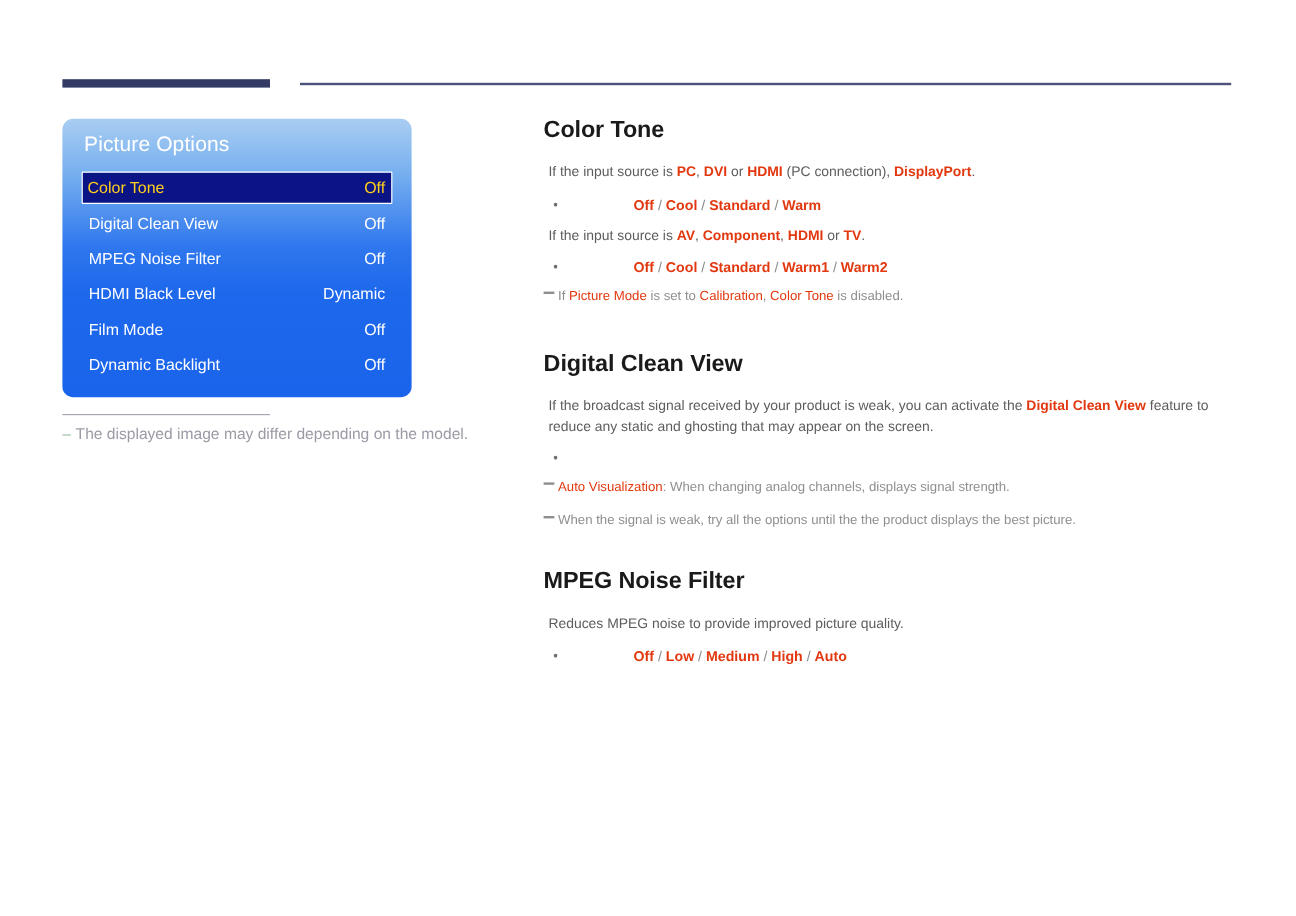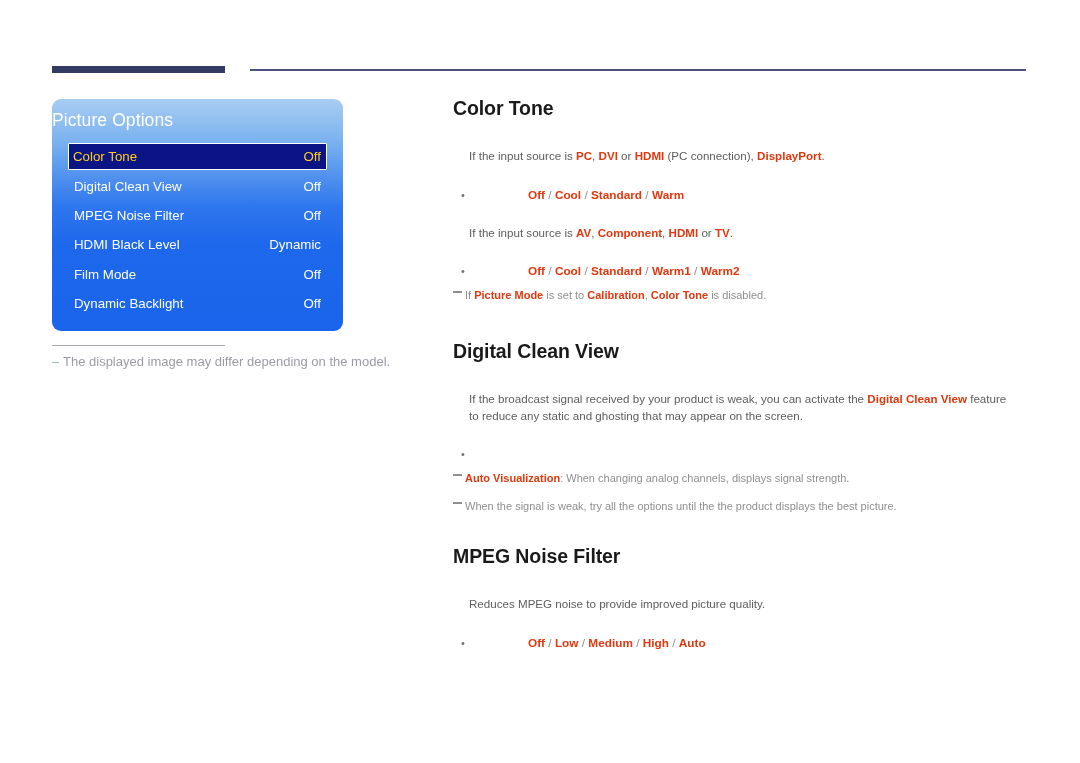--- a/index.html
+++ b/index.html
@@ -52,21 +52,21 @@
         #a9cdf2 0%,
         #7bb2ef 18%,
         #2f77ee 46%,
         #1e68ec 62%,
         #1a64eb 100%);
     box-sizing: border-box;
     overflow: hidden;
   }
   .osd-title {
     position: absolute;
-    left: 0;
+    left: 18px;
     top: 11px;
     font-size: 17.5px;
     color: #ffffff;
     letter-spacing: .1px;
   }
   .osd-rows {
     position: absolute;
     left: 0;
     top: 43px;
     width: 291px;
@@ -141,21 +141,21 @@
   }
   h2.sec-title {
     margin: 0;
     font-size: 19.5px;
     font-weight: bold;
     color: #1a1a1a;
     letter-spacing: -.1px;
     line-height: 24px;
   }
   .sec-body {
-    margin: 16px;
+    margin: 4px;
     font-size: 11.6px;
     line-height: 16.5px;
     color: #5d5d5d;
   }
   .sec-body b {
     color: #e2380f;
     font-weight: bold;
   }
   .bullet-line {
     display: flex;
@@ -191,21 +191,21 @@
   .note-line .ndash {
     position: absolute;
     left: 0;
     top: 4px;
     width: 9px;
     height: 1.6px;
     background: #8f8f8f;
   }
   .note-line b {
     color: #e2380f;
-    font-weight: bold;
+    font-weight: normal;
   }
   .sp-6  { height: 6px; }
   .sp-8  { height: 8px; }
   .sp-12 { height: 12px; }
   .sp-30 { height: 30px; }
 </style>
 </head>
 <body>
 
 <div class="top-rule">

